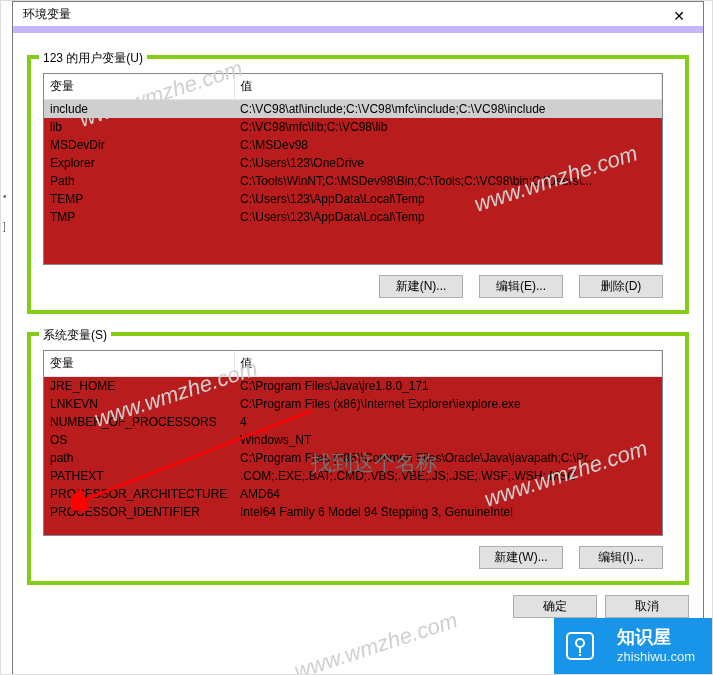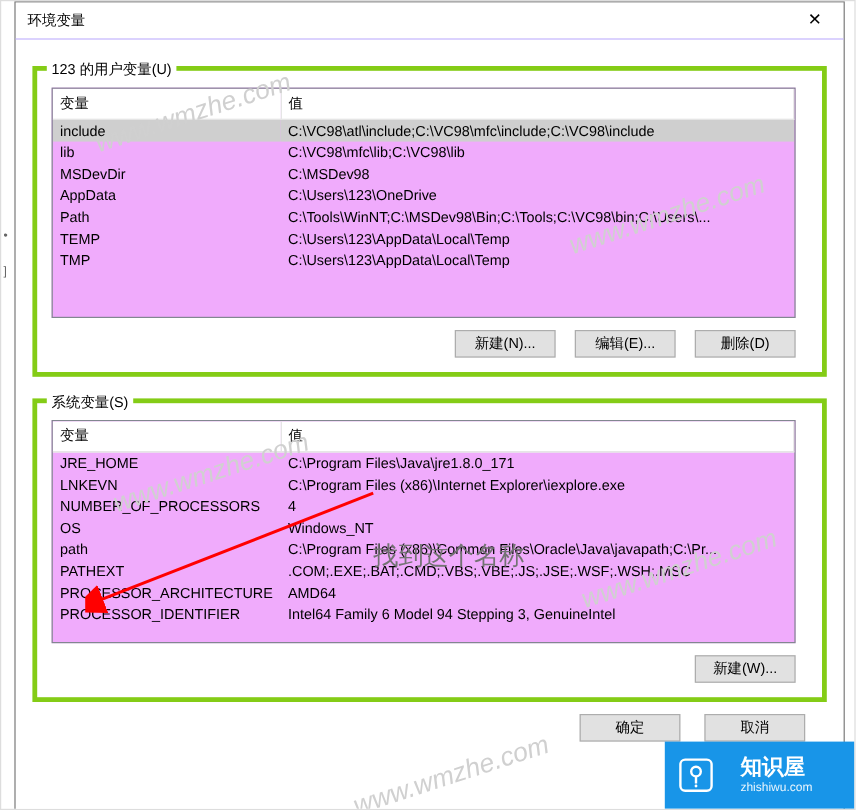--- a/index.html
+++ b/index.html
@@ -20,21 +20,21 @@
     left: 11px;
     top: 0;
     background: #fff;
     border: 1px solid #7a7a7a;
   }
   .titlebar {
     height: 31px;
     display: flex;
     align-items: center;
     padding: 0 10px;
-    border-bottom: 1px solid #c4b5fd;
+    border-bottom: 7px solid #c4b5fd;
     position: relative;
   }
   .titlebar-title { font-size: 12px; }
   .close-btn {
     position: absolute;
     right: 4px;
     top: 2px;
     width: 40px;
     height: 24px;
     display: flex;
@@ -53,21 +53,21 @@
     position: absolute;
     top: -9px;
     left: 8px;
     background: #fff;
     padding: 0 4px;
     font-size: 12px;
   }
   .table-container {
     border: 1px solid #828790;
     height: 192px;
-    background: #f0abfc;
+    background: #b91c1c;
     overflow: hidden;
     margin-bottom: 10px;
   }
   .table {
     width: 100%;
     border-collapse: collapse;
     font-size: 12px;
   }
   .table th {
     text-align: left;
@@ -98,22 +98,22 @@
     border: 1px solid #adadad;
     background: #e1e1e1;
     font-family: inherit;
     font-size: 12px;
     cursor: pointer;
     padding: 0 8px;
   }
   .footer-row {
     display: flex;
     justify-content: flex-end;
-    gap: 20px;
-    margin: 6px 32px;
+    gap: 8px;
+    margin: 6px 14px;
   }
   
   .wm {
     position: absolute;
     color: #d0d0d0;
     font-size: 22px;
     font-style: italic;
     transform: rotate(-18deg);
     pointer-events: none;
     user-select: none;
@@ -153,21 +153,21 @@
     padding: 0 10px;
     gap: 21px;
   }
   .logo-icon {
     width: 32px; height: 32px;
     display: flex; align-items: center; justify-content: center;
   }
   .logo-icon svg { display: block; }
   .logo-text { color: #fff; line-height: 1.2; }
   .logo-text .big { font-size: 18px; font-weight: bold; }
-  .logo-text .small { font-size: 10px; opacity: .9; }
+  .logo-text .small { font-size: 13px; opacity: .9; }
   
   .edge-mark {
     position: absolute;
     left: 2px;
     font-size: 10px;
     color: #666;
   }
   .em1 { top: 190px; }
   .em2 { top: 220px; }
 </style>
@@ -202,21 +202,21 @@
             </tr>
             <tr>
               <td class="col-var">lib</td>
               <td class="col-val">C:\VC98\mfc\lib;C:\VC98\lib</td>
             </tr>
             <tr>
               <td class="col-var">MSDevDir</td>
               <td class="col-val">C:\MSDev98</td>
             </tr>
             <tr>
-              <td class="col-var">AppData</td>
+              <td class="col-var">Explorer</td>
               <td class="col-val">C:\Users\123\OneDrive</td>
             </tr>
             <tr>
               <td class="col-var">Path</td>
               <td class="col-val">C:\Tools\WinNT;C:\MSDev98\Bin;C:\Tools;C:\VC98\bin;C:\Users\...</td>
             </tr>
             <tr>
               <td class="col-var">TEMP</td>
               <td class="col-val">C:\Users\123\AppData\Local\Temp</td>
             </tr>
@@ -275,20 +275,21 @@
             </tr>
             <tr>
               <td class="col-var">PROCESSOR_IDENTIFIER</td>
               <td class="col-val">Intel64 Family 6 Model 94 Stepping 3, GenuineIntel</td>
             </tr>
           </tbody>
       </table>
     </div>
     <div class="btn-row">
       <button class="btn">新建(W)...</button>
+      <button class="btn">编辑(I)...</button>
     </div>
   </div>
 
   <div class="footer-row">
     <button class="btn">确定</button>
     <button class="btn">取消</button>
   </div>
 </div>
 
 <div class="wm wm1">www.wmzhe.com</div>

